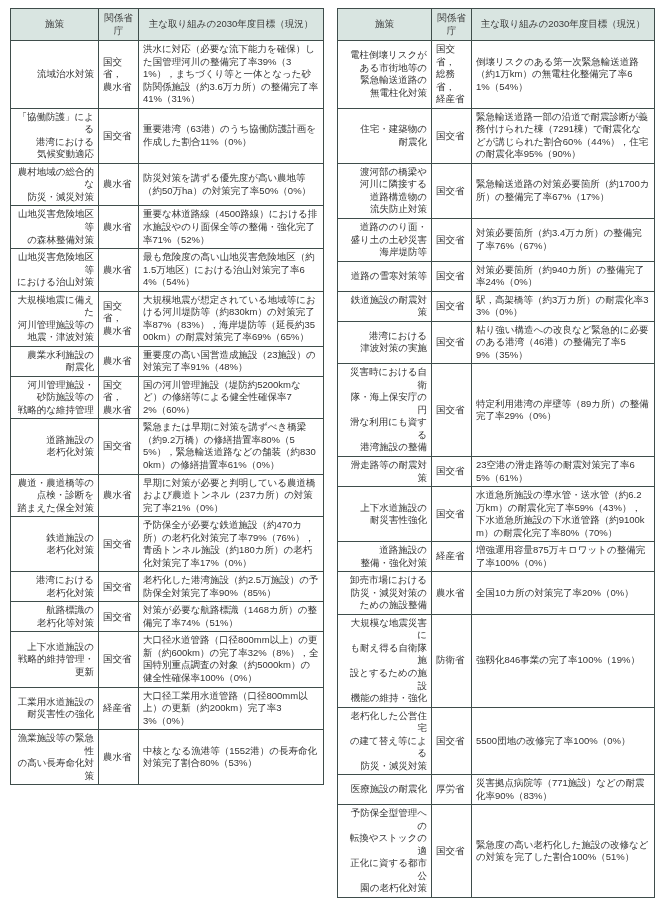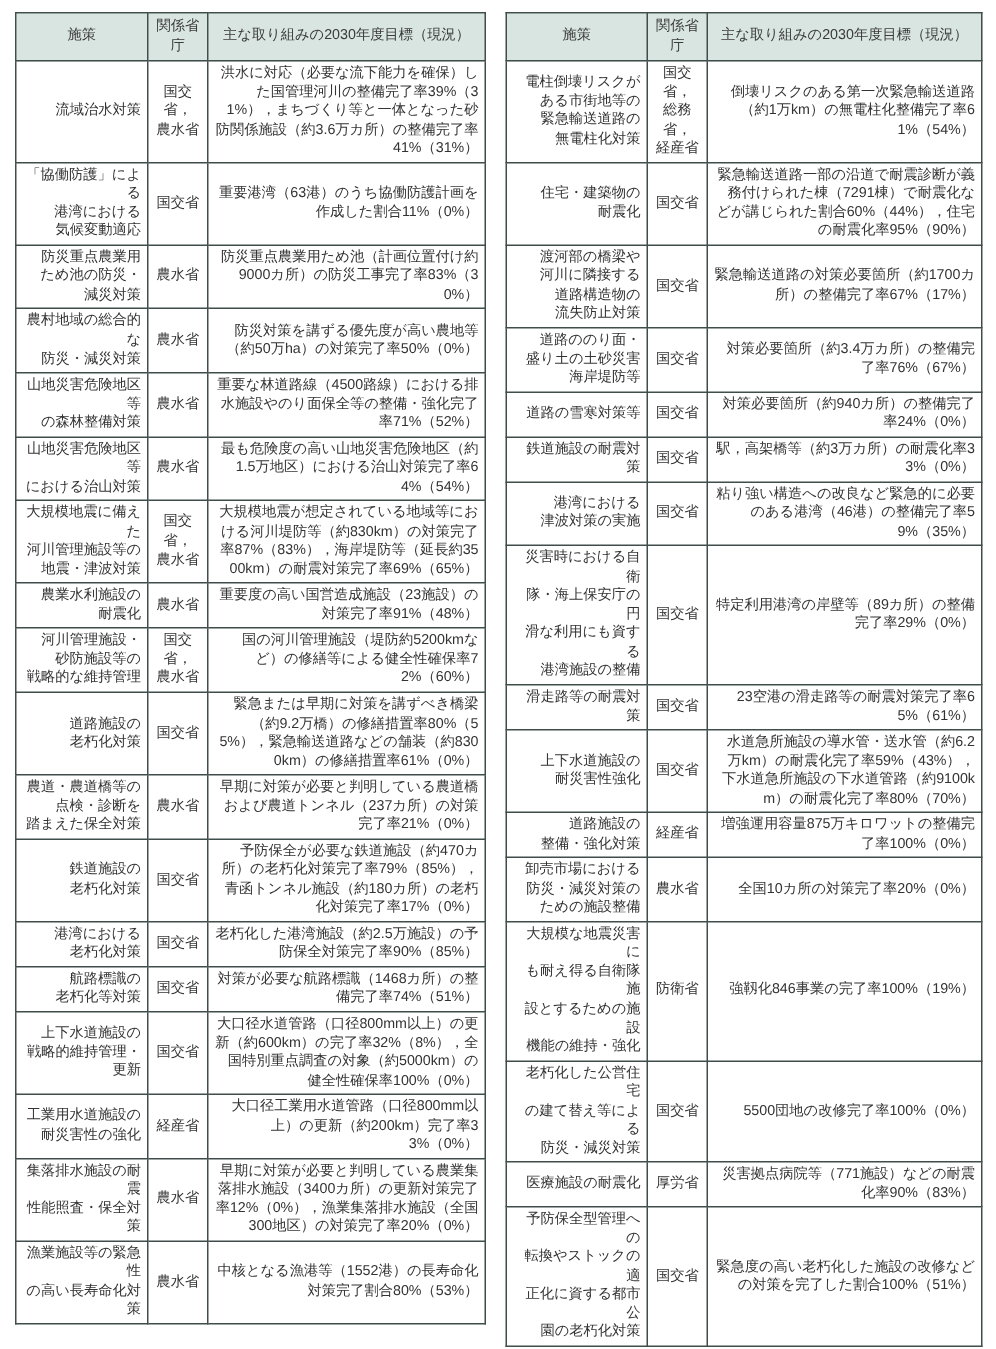--- a/index.html
+++ b/index.html
@@ -21,22 +21,22 @@
     word-break:break-all;
   }
   table.gov-table th{
     background:#d9e5e1;
     font-weight:normal;
     text-align:center;
     padding:3px 2px;
     color:#3a3a3a;
   }
   td.measure{white-space:pre-line;text-align:right;}
-  td.ministry{white-space:pre-line;text-align:center;padding:2px 1px;}
-  td.target{text-align:right;}
+  td.ministry{white-space:pre-line;padding:2px 1px;}
+  td.target{text-align:left;}
   
   .t-left col.c1{width:88px;} .t-left col.c2{width:40px;} .t-left col.c3{width:185px;}
   .t-right col.c1{width:94px;} .t-right col.c2{width:40px;} .t-right col.c3{width:183px;}
 </style>
 </head>
 <body>
 
 <div class="page">
   <div class="tables-wrap">
     <table class="gov-table t-left">
@@ -60,27 +60,20 @@
             <td class="target">洪水に対応（必要な流下能力を確保）した国管理河川の整備完了率39%（31%），まちづくり等と一体となった砂防関係施設（約3.6万カ所）の整備完了率41%（31%）</td>
           </tr>
           <tr>
             <td class="measure">「協働防護」による
 港湾における
 気候変動適応</td>
             <td class="ministry">国交省</td>
             <td class="target">重要港湾（63港）のうち協働防護計画を作成した割合11%（0%）</td>
           </tr>
           <tr>
-            <td class="measure">防災重点農業用
-ため池の防災・
-減災対策</td>
-            <td class="ministry">農水省</td>
-            <td class="target">防災重点農業用ため池（計画位置付け約9000カ所）の防災工事完了率83%（30%）</td>
-          </tr>
-          <tr>
             <td class="measure">農村地域の総合的な
 防災・減災対策</td>
             <td class="ministry">農水省</td>
             <td class="target">防災対策を講ずる優先度が高い農地等（約50万ha）の対策完了率50%（0%）</td>
           </tr>
           <tr>
             <td class="measure">山地災害危険地区等
 の森林整備対策</td>
             <td class="ministry">農水省</td>
             <td class="target">重要な林道路線（4500路線）における排水施設やのり面保全等の整備・強化完了率71%（52%）</td>
@@ -123,21 +116,21 @@
             <td class="measure">農道・農道橋等の
 点検・診断を
 踏まえた保全対策</td>
             <td class="ministry">農水省</td>
             <td class="target">早期に対策が必要と判明している農道橋および農道トンネル（237カ所）の対策完了率21%（0%）</td>
           </tr>
           <tr>
             <td class="measure">鉄道施設の
 老朽化対策</td>
             <td class="ministry">国交省</td>
-            <td class="target">予防保全が必要な鉄道施設（約470カ所）の老朽化対策完了率79%（85%），青函トンネル施設（約180カ所）の老朽化対策完了率17%（0%）</td>
+            <td class="target">予防保全が必要な鉄道施設（約470カ所）の老朽化対策完了率79%（76%），青函トンネル施設（約180カ所）の老朽化対策完了率17%（0%）</td>
           </tr>
           <tr>
             <td class="measure">港湾における
 老朽化対策</td>
             <td class="ministry">国交省</td>
             <td class="target">老朽化した港湾施設（約2.5万施設）の予防保全対策完了率90%（85%）</td>
           </tr>
           <tr>
             <td class="measure">航路標識の
 老朽化等対策</td>
@@ -149,26 +142,20 @@
 戦略的維持管理・
 更新</td>
             <td class="ministry">国交省</td>
             <td class="target">大口径水道管路（口径800mm以上）の更新（約600km）の完了率32%（8%），全国特別重点調査の対象（約5000km）の健全性確保率100%（0%）</td>
           </tr>
           <tr>
             <td class="measure">工業用水道施設の
 耐災害性の強化</td>
             <td class="ministry">経産省</td>
             <td class="target">大口径工業用水道管路（口径800mm以上）の更新（約200km）完了率33%（0%）</td>
-          </tr>
-          <tr>
-            <td class="measure">集落排水施設の耐震
-性能照査・保全対策</td>
-            <td class="ministry">農水省</td>
-            <td class="target">早期に対策が必要と判明している農業集落排水施設（3400カ所）の更新対策完了率12%（0%），漁業集落排水施設（全国300地区）の対策完了率20%（0%）</td>
           </tr>
           <tr>
             <td class="measure">漁業施設等の緊急性
 の高い長寿命化対策</td>
             <td class="ministry">農水省</td>
             <td class="target">中核となる漁港等（1552港）の長寿命化対策完了割合80%（53%）</td>
           </tr>
         </tbody>
     </table>
     <table class="gov-table t-right">

